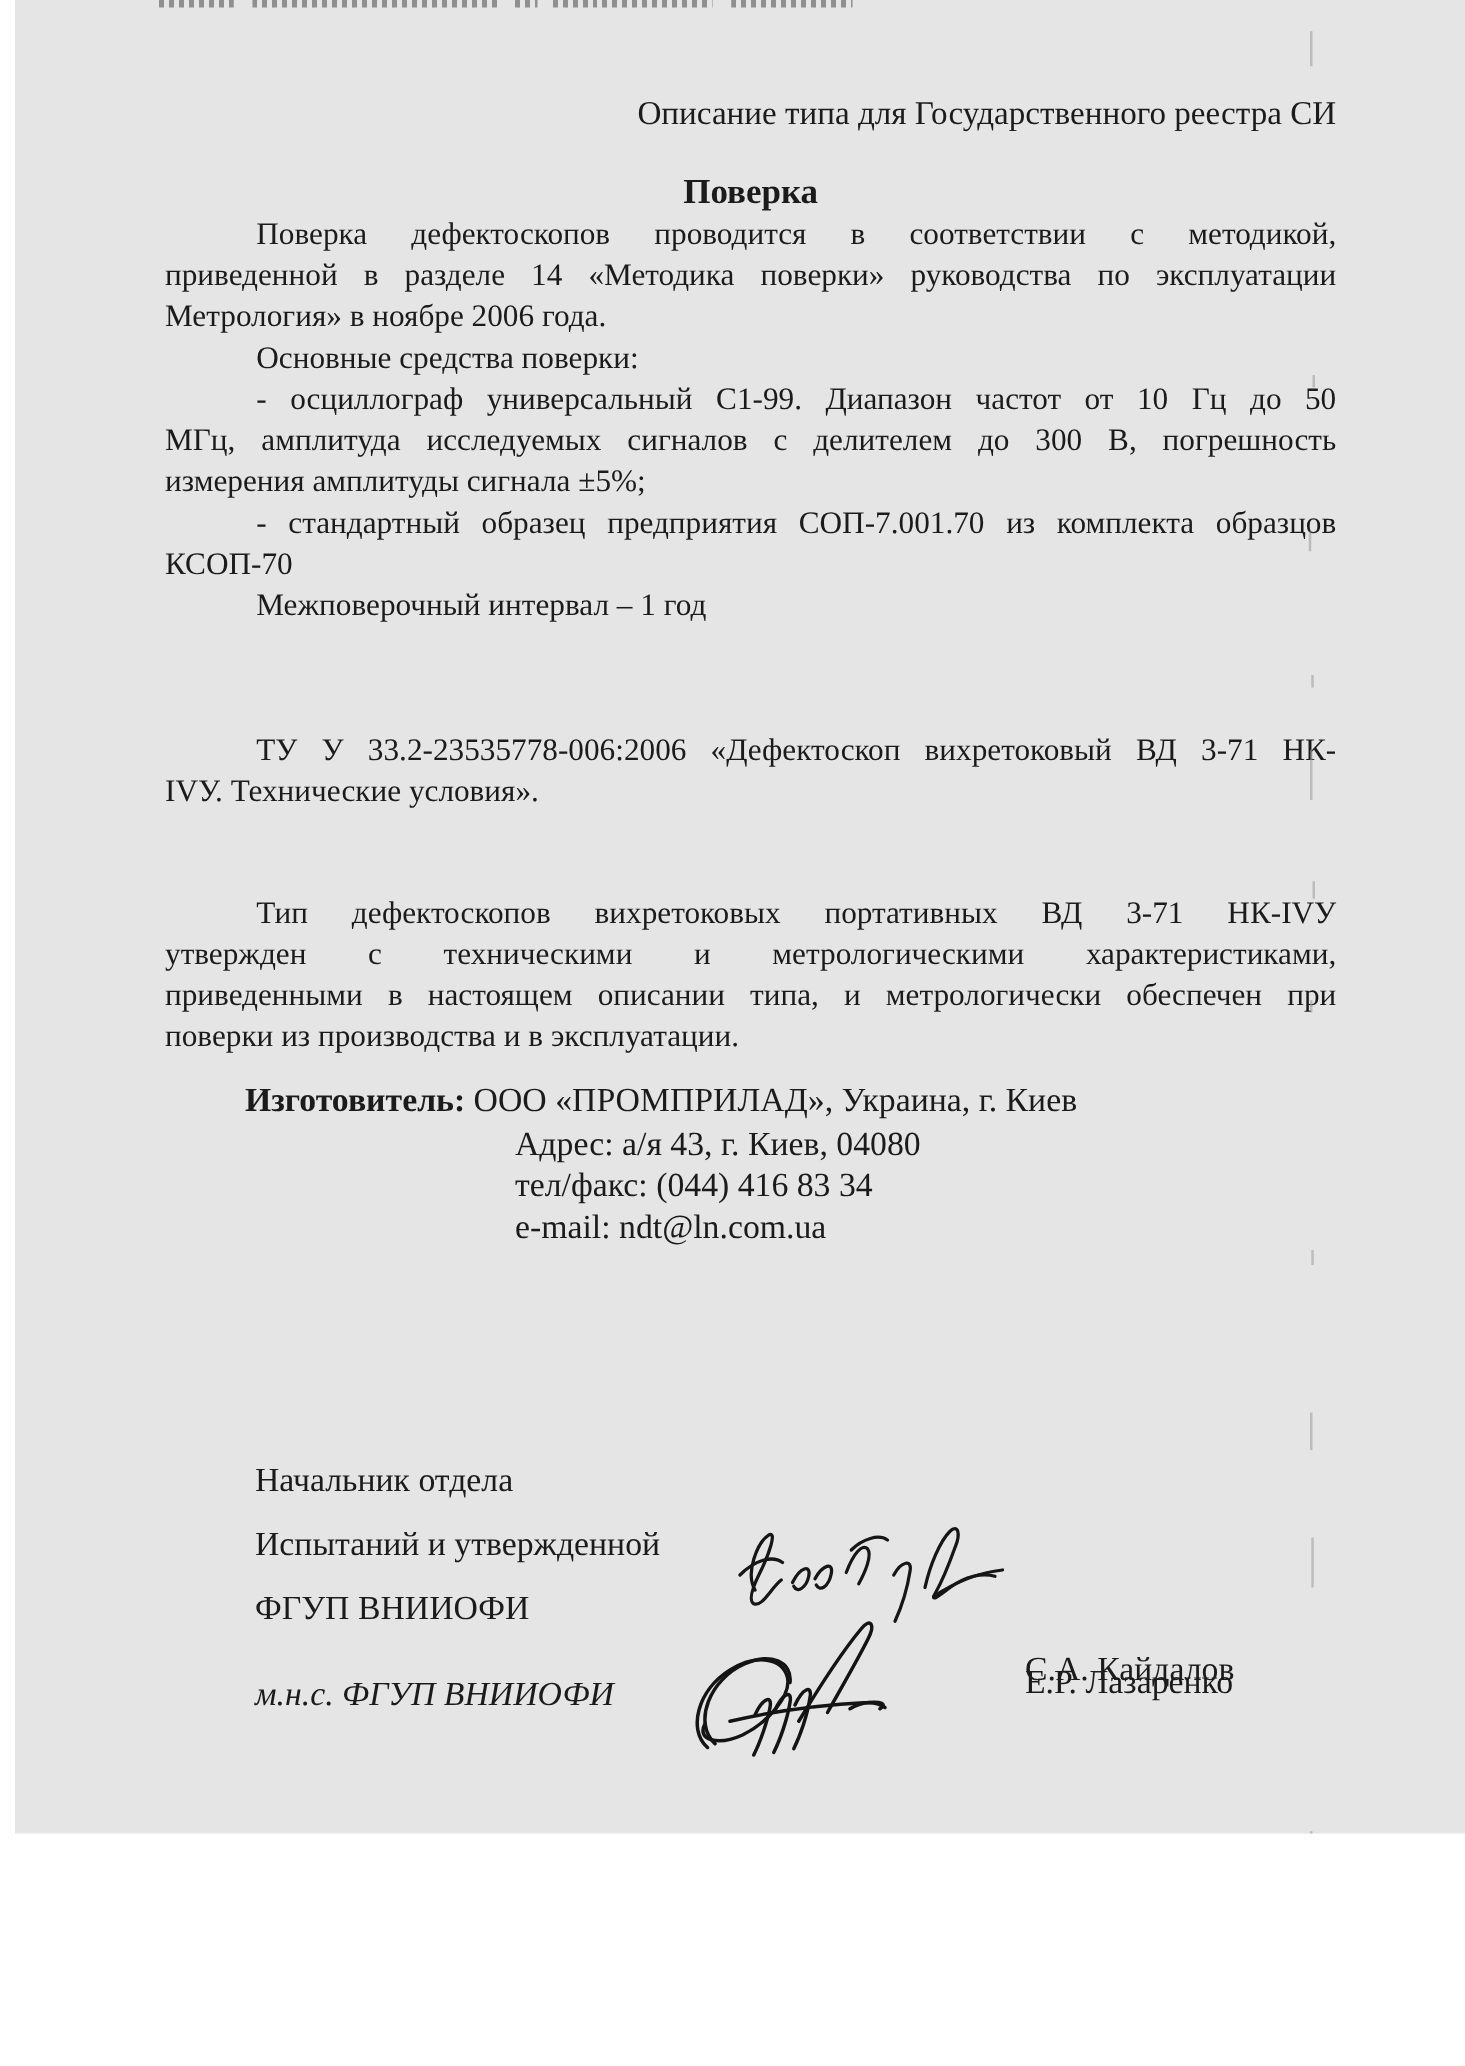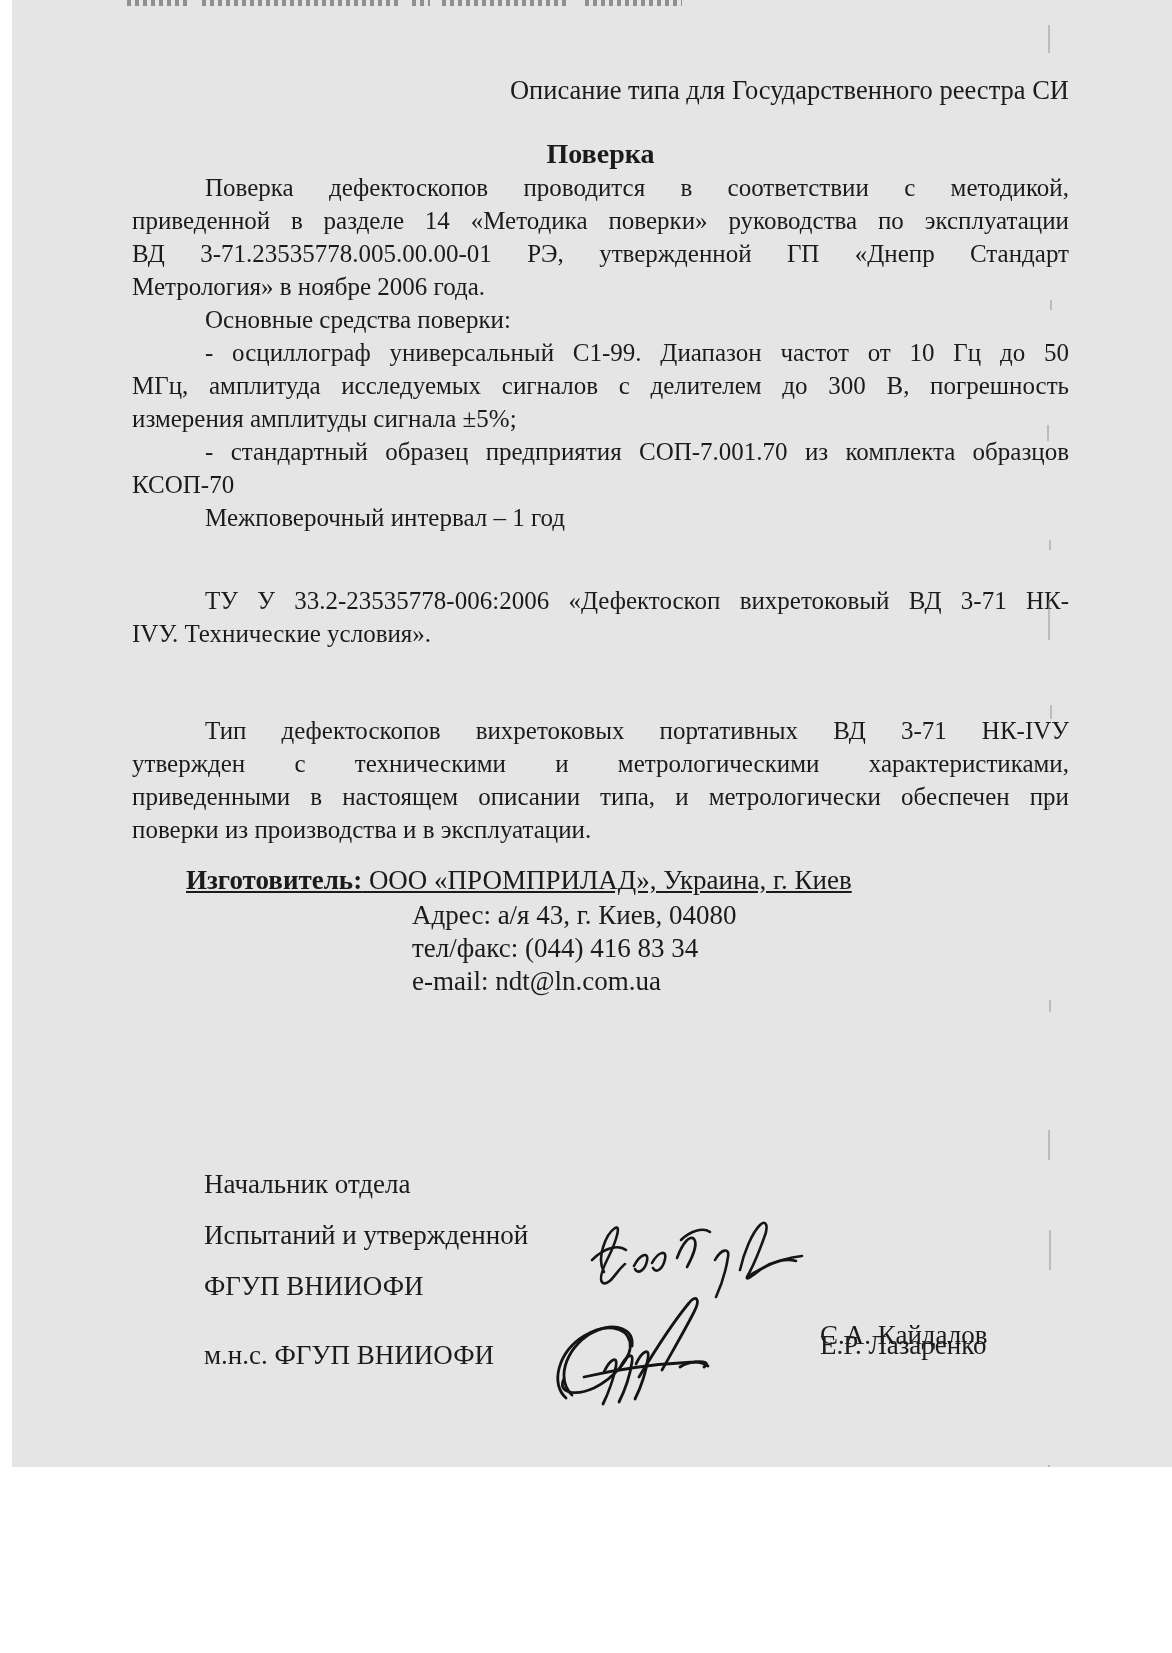--- a/index.html
+++ b/index.html
@@ -57,21 +57,20 @@
     <div class="clip-strip" style="left:573px;width:97px;"></div>
   </div>
 
   <div class="doc-header">Описание типа для Государственного реестра СИ</div>
 
   <div class="heading" style="top:139px;">Поверка</div>
 
   <div class="col" style="top:171px;">
     <div class="line jl ind">Поверка дефектоскопов проводится в соответствии с методикой,</div>
     <div class="line jl">приведенной в разделе 14 «Методика поверки» руководства по эксплуатации</div>
-    <div class="line jl">ВД 3-71.23535778.005.00.00-01 РЭ, утвержденной ГП «Днепр Стандарт</div>
     <div class="line ll">Метрология» в ноябре 2006 года.</div>
     <div class="line ll ind">Основные средства поверки:</div>
     <div class="line jl ind">- осциллограф универсальный С1-99. Диапазон частот от 10 Гц до 50</div>
     <div class="line jl">МГц, амплитуда исследуемых сигналов с делителем до 300 В, погрешность</div>
     <div class="line ll">измерения амплитуды сигнала ±5%;</div>
     <div class="line jl ind">- стандартный образец предприятия СОП-7.001.70 из комплекта образцов</div>
     <div class="line ll">КСОП-70</div>
     <div class="line ll ind">Межповерочный интервал – 1 год</div>
   </div>
 
@@ -81,21 +80,21 @@
   </div>
 
   <div class="col" style="top:714px;">
     <div class="line jl ind">Тип дефектоскопов вихретоковых портативных ВД 3-71 НК-IVУ</div>
     <div class="line jl">утвержден с техническими и метрологическими характеристиками,</div>
     <div class="line jl">приведенными в настоящем описании типа, и метрологически обеспечен при</div>
     <div class="line ll">поверки из производства и в эксплуатации.</div>
   </div>
 
   <div>
-    <div class="manu-line" style="left:174px;top:864px;text-decoration:underline;">
+    <div class="manu-line" style="left:184px;top:864px;">
       <span class="bold">Изготовитель:</span><span> ООО «ПРОМПРИЛАД», Украина, г. Киев</span>
     </div>
     <div class="manu-line" style="left:400px;top:899px;">Адрес: а/я 43, г. Киев, 04080</div>
     <div class="manu-line" style="left:400px;top:932px;">тел/факс: (044) 416 83 34</div>
     <div class="manu-line" style="left:400px;top:965px;">e-mail: ndt@ln.com.ua</div>
   </div>
 
   <div>
     <div class="sig-role" style="top:1159px;">Начальник отдела</div>
     <div class="sig-role" style="top:1210px;">Испытаний и утвержденной</div>
@@ -110,21 +109,21 @@
         <path d="M133,60 C139,49 148,47 146,57 C144,70 139,86 134,97"></path>
         <path d="M158,70 C162,52 170,33 178,25 C184,19 187,26 182,38 C177,52 170,68 166,75 C162,82 169,77 178,70 C190,61 204,58 214,61"></path>
         <path d="M165,77 C182,66 200,58 220,56"></path>
       </g>
     </svg>
 
     <div class="sig-name" style="top:1320px;">С.А. Кайдалов</div>
   </div>
 
   <div>
-    <div class="sig-role" style="top:1330px;">м.н.с. ФГУП ВНИИОФИ</div>
+    <div class="sig-role" style="top:1330px;font-style:italic;">м.н.с. ФГУП ВНИИОФИ</div>
 
     <svg class="sig-svg" style="left:530px;top:1280px;" width="185" height="160" viewBox="0 0 185 160">
       <g fill="none" stroke="#141414" stroke-width="2.8" stroke-linecap="round">
         <path d="M24,118 C8,104 16,72 42,56 C63,43 84,46 88,62 C91,77 72,98 52,108 C32,117 15,112 22,99"></path>
         <path d="M30,115 C12,98 26,63 54,51 C74,42 92,49 90,66"></path>
         <path d="M62,92 C68,79 76,75 74,86 C72,97 66,114 61,124"></path>
         <path d="M78,88 C84,75 92,71 90,82 C88,95 82,112 77,122"></path>
         <path d="M94,84 C100,71 108,67 106,78 C104,92 98,109 93,119"></path>
         <path d="M97,97 C112,72 132,41 147,23 C154,14 159,19 152,32 C144,48 130,72 120,90"></path>
         <path d="M42,97 C72,90 112,84 152,82 C163,81 168,83 162,87"></path>

